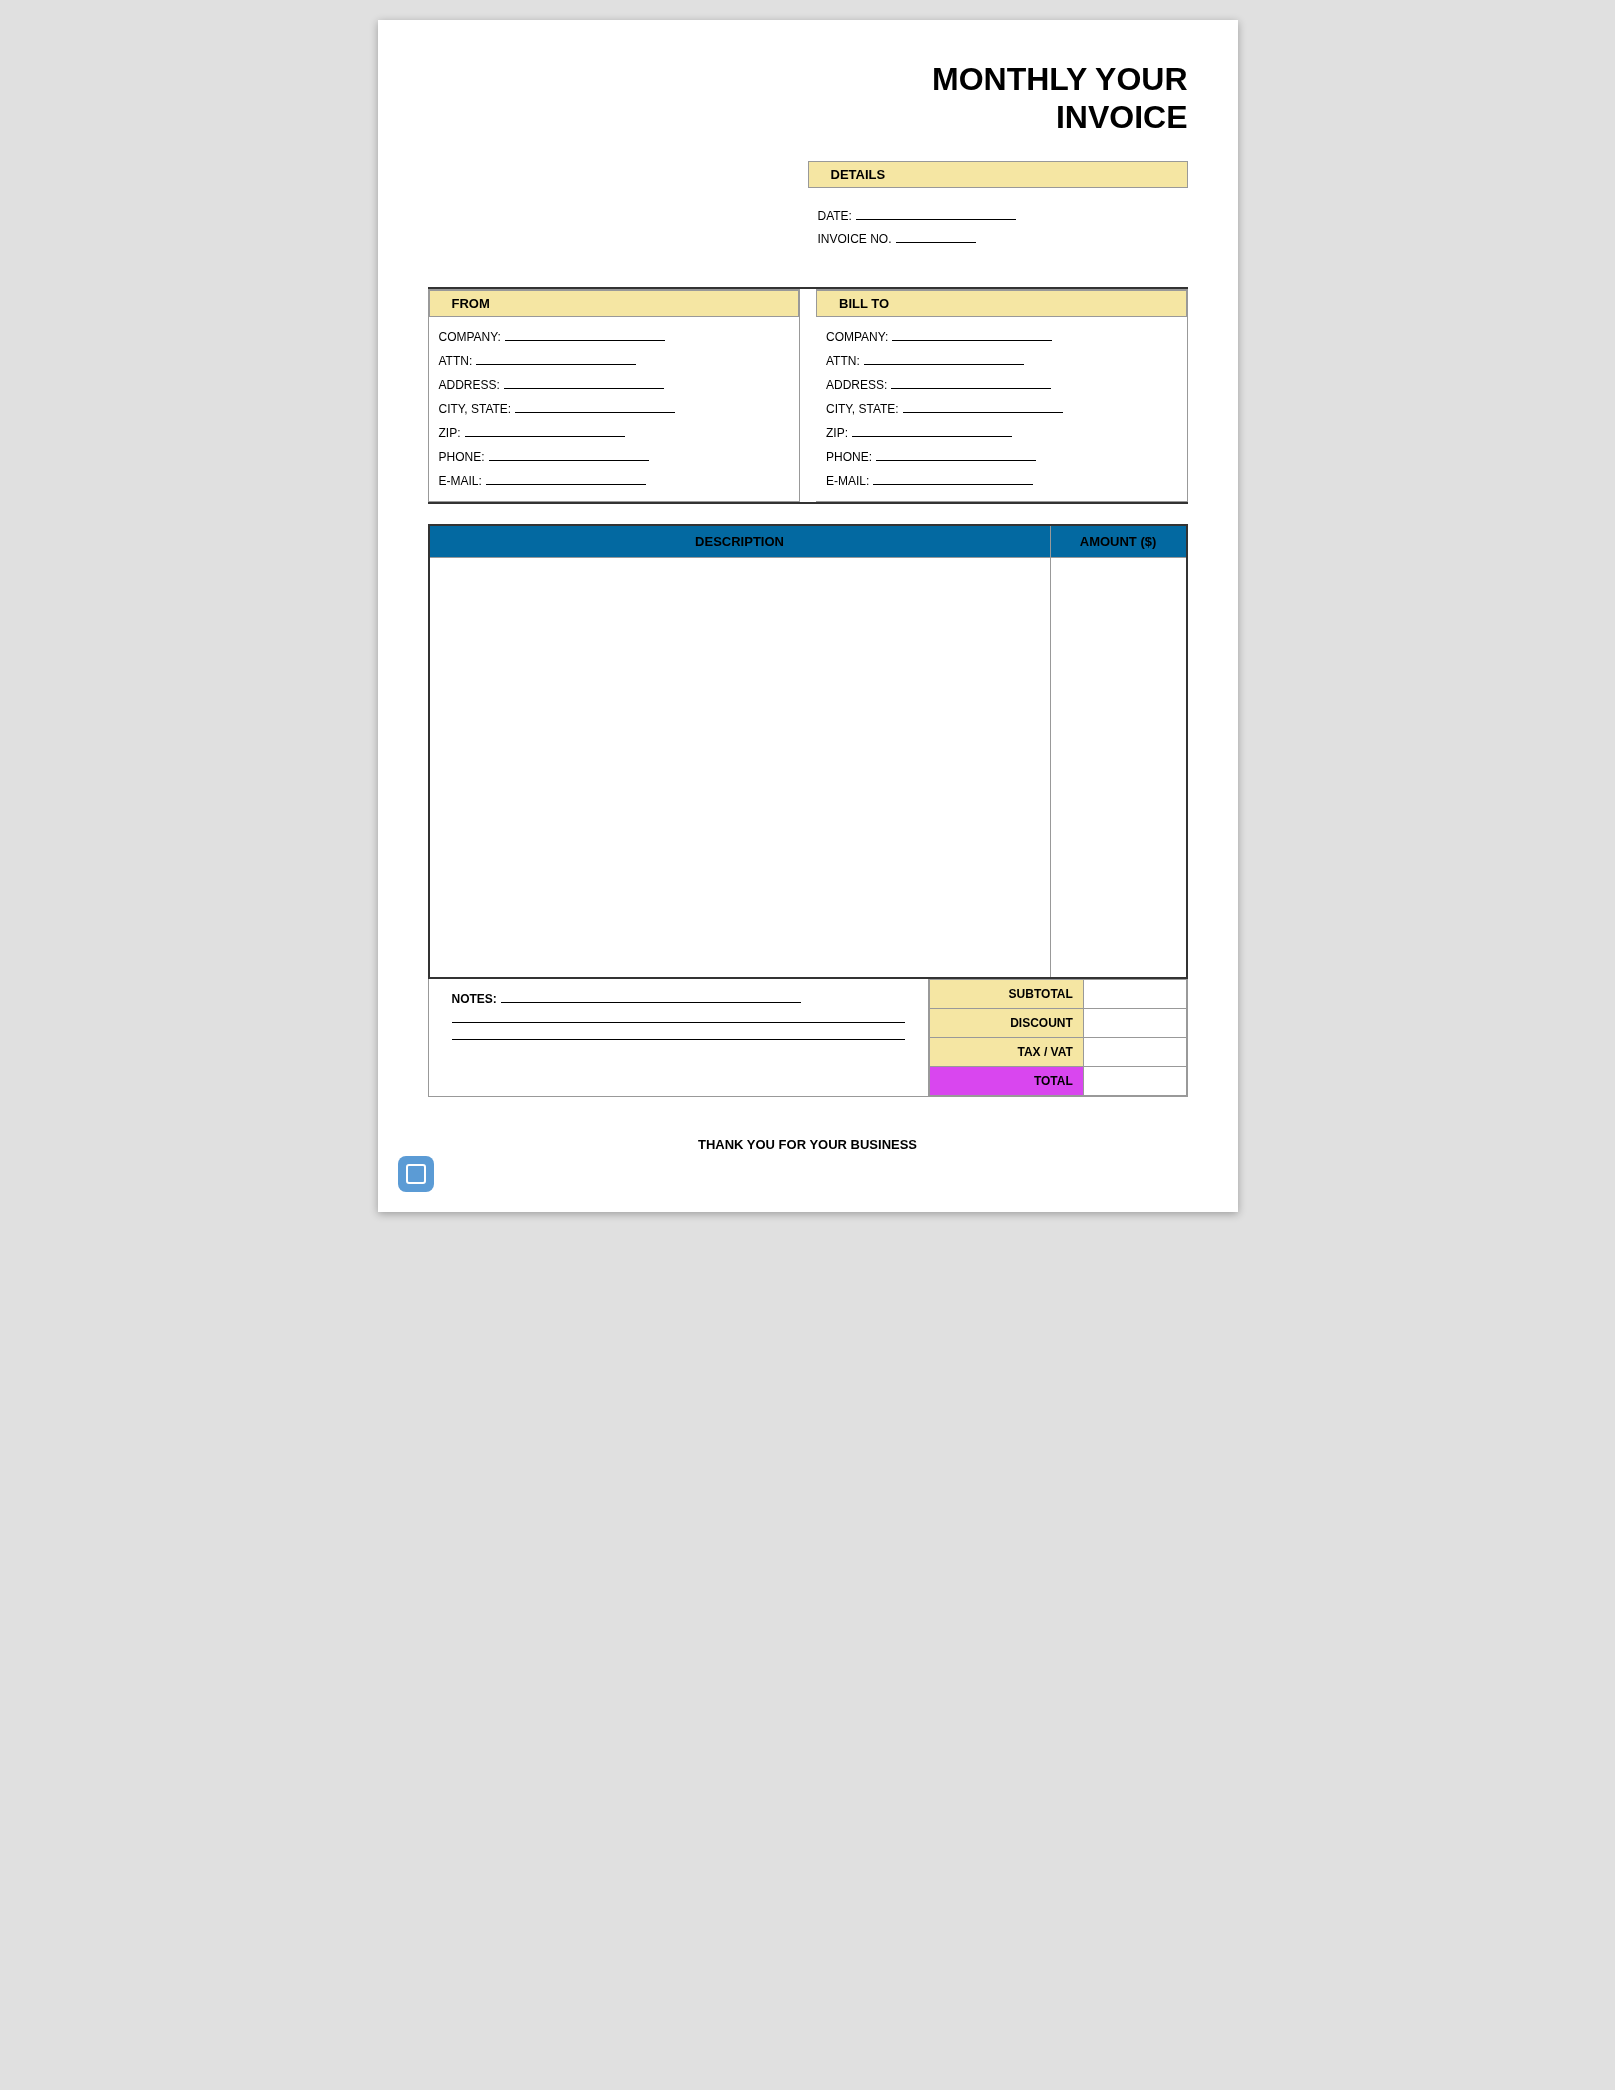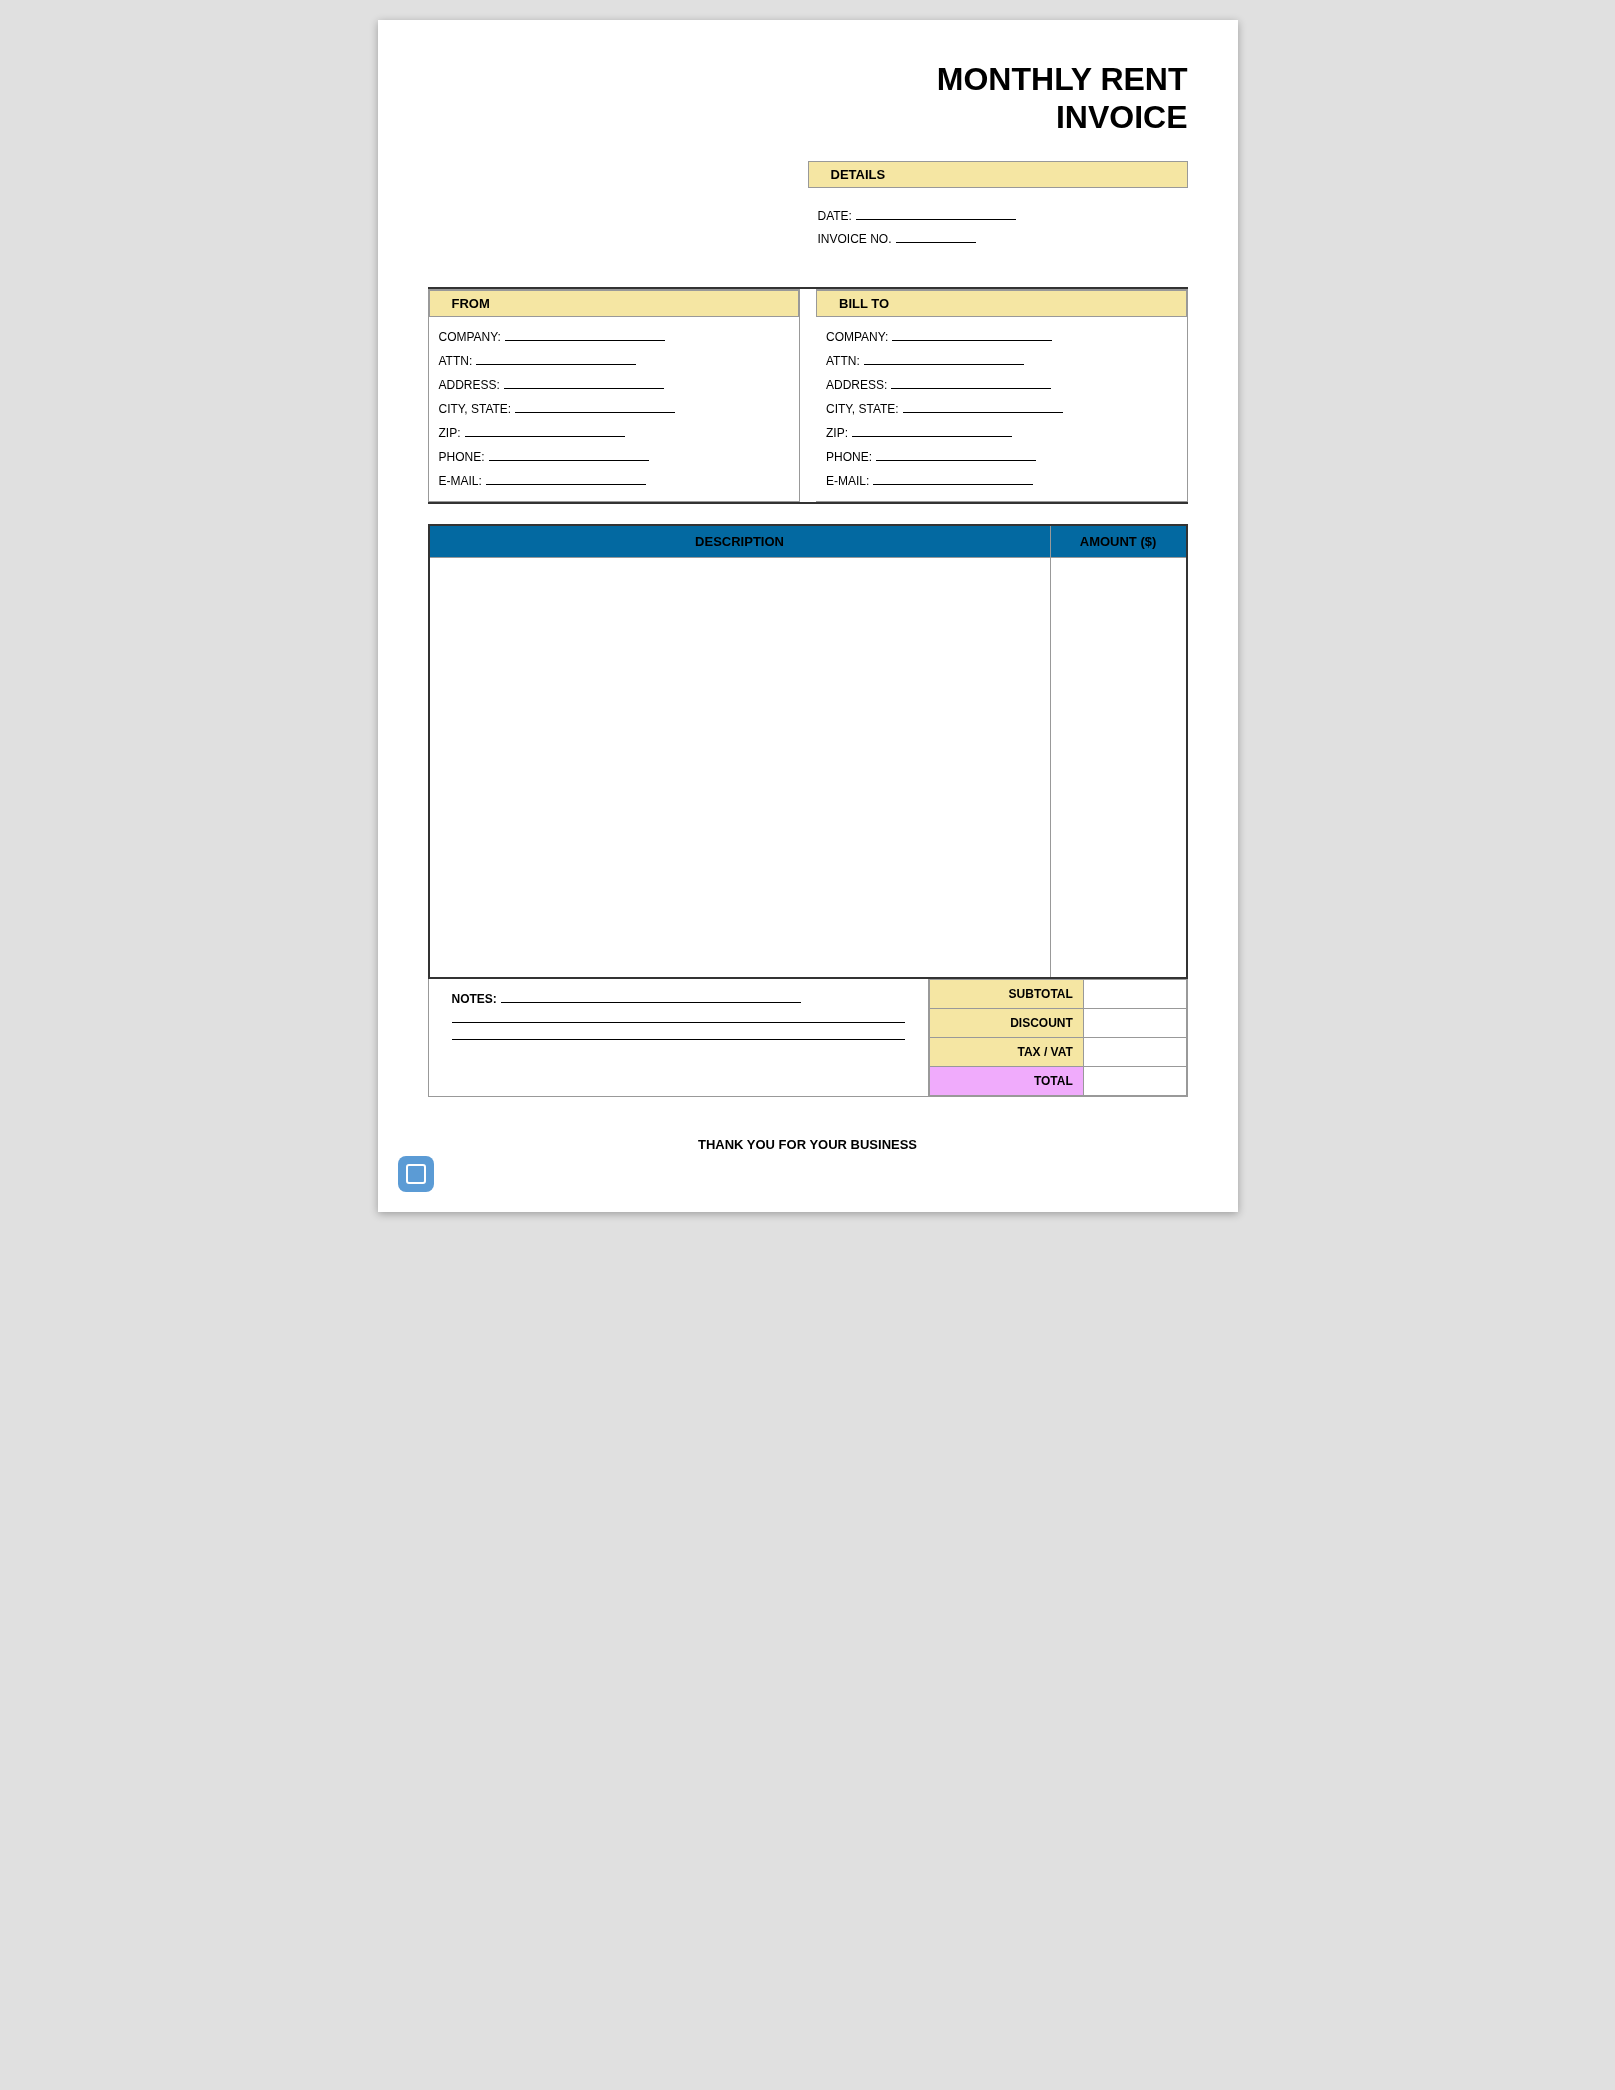--- a/index.html
+++ b/index.html
@@ -189,21 +189,21 @@
       text-align: right;
       width: 60%;
     }
 
     .totals-table .value-cell {
       width: 40%;
     }
 
     .totals-table .total-row .label-cell {
       font-weight: bold;
-      background: #f0abfc;
+      background: #d946ef;
       padding-left: 29px;
     }
 
     
     .thank-you {
       text-align: center;
       font-size: 13px;
       font-weight: bold;
       margin-top: 40px;
       color: #000;
@@ -229,21 +229,21 @@
       border: 2.5px solid white;
       border-radius: 3px;
     }
   </style>
 </head>
 <body>
 
 <div class="page">
 
   <div class="invoice-title">
-    <div>MONTHLY RENT</div>
+    <div>MONTHLY YOUR</div>
     <div>INVOICE</div>
   </div>
 
   <div class="details-section">
     <div class="section-header">DETAILS</div>
     <div class="details-body">
       <div class="field-line">
         <span class="field-label">DATE:</span>
         <span class="field-underline"></span>
       </div>

